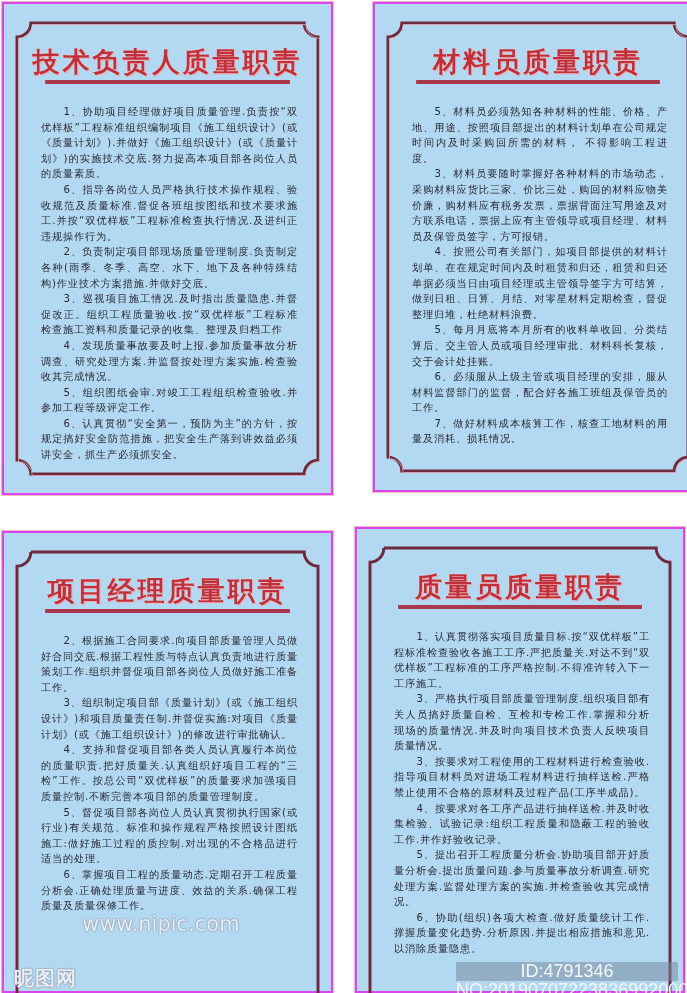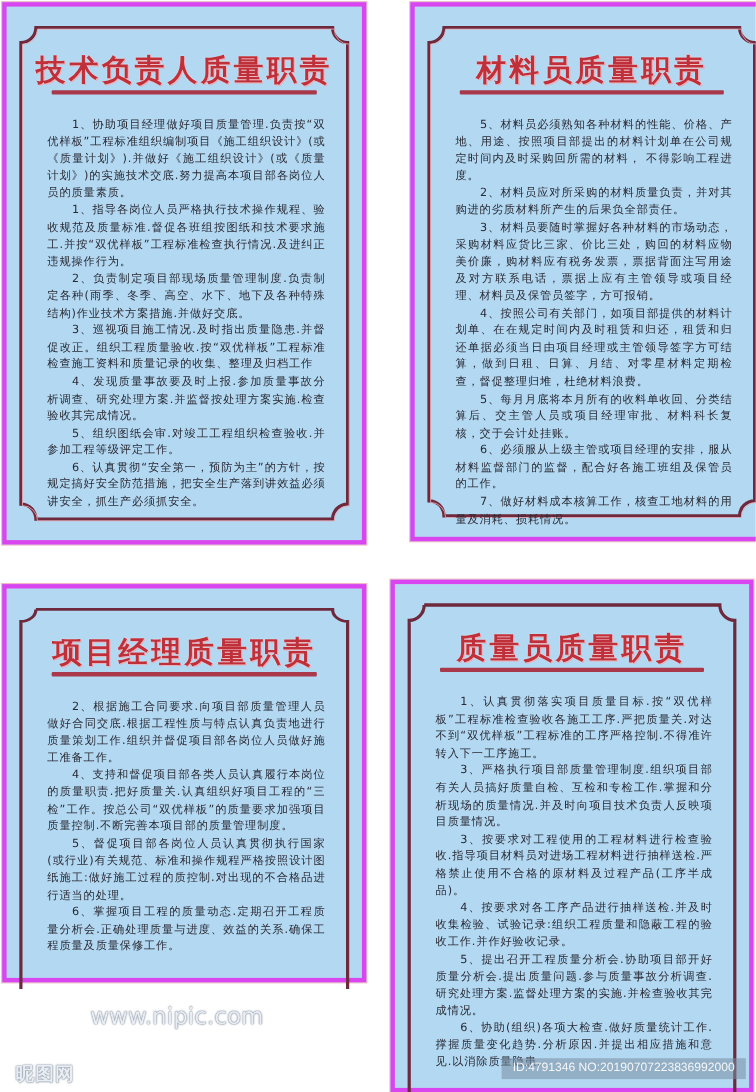--- a/index.html
+++ b/index.html
@@ -1,89 +1,89 @@
 <!DOCTYPE html>
 <html><head>
 <meta charset="utf-8">
 <style>
   html, body { margin: 0; padding: 0; background: #ffffff; }
   body { width: 687px; height: 993px; position: relative; overflow: hidden;
          font-family: "DejaVu Sans", "Liberation Sans", sans-serif; }
-  .board { position: absolute; background: #b3d9f2; border: 4px solid #d946ef;
+  .board { position: absolute; background: #b3d9f2; border: 2px solid #d946ef;
            box-shadow: 0 0 0 1px #f2b8c2; box-sizing: border-box; }
   .inner { position: absolute; left: 13px; right: 13px; top: 19px; bottom: 19px; }
   .inner svg.frame { position: absolute; left: 0; top: 0; width: 100%; height: 100%; overflow: visible; }
   .title { position: absolute; left: 0; right: 0; top: 21px; text-align: center;
            color: #c0303a; font-weight: bold; font-size: 27px; letter-spacing: 3px;
            text-shadow: 0 0 1px #ffffff, 1px 1px 0 #e9a6b0; }
   .title-bar { position: absolute; left: 28px; right: 28px; top: 57px; height: 4px;
                background: #a8384a; border-radius: 1px; }
   .body-text { position: absolute; left: 24px; right: 20px; top: 81px;
                color: #2a2a34; font-size: 10.2px; line-height: 15.6px; letter-spacing: 0.8px; }
   .body-text p { margin: 0; text-indent: 2.2em; text-align: justify; }
-  .wm-logo { position: absolute; left: 14px; top: 965px; font-size: 17px; font-weight: bold;
+  .wm-logo { position: absolute; left: 14px; top: 965px; font-size: 20px; font-weight: bold;
              color: #e8eef4; text-shadow: 0 0 2px #8a97a6, 0 0 1px #556; letter-spacing: 1px; }
   .wm-url { position: absolute; left: 82px; top: 912px; font-size: 21px; color: #e8eef4;
             text-shadow: 0 0 2px #8a97a6, 0 0 1px #556; }
   .wm-id { position: absolute; left: 456px; top: 962px; width: 222px; height: 19px;
-           background: rgba(120,140,160,0.55); color: #f4f6f8; font-size: 11px;
+           background: rgba(120,140,160,0.55); color: #f4f6f8; font-size: 18px;
            line-height: 19px; text-align: center; font-family: "Liberation Sans", sans-serif; }
 </style>
 </head>
 <body>
 
 <div class="board" style="left:2px; top:2px; width:331px; height:493px;">
   <div class="inner">
     <svg class="frame" viewBox="0 0 305 455" preserveAspectRatio="none">
       <path d="M14,0 H291 A14,14 0 0 0 305,14 V441 A14,14 0 0 0 291,455 H14 A14,14 0 0 0 0,441 V14 A14,14 0 0 0 14,0 Z" fill="none" stroke="#6e2a3c" stroke-width="3"></path>
       <path d="M14,0 H291 A14,14 0 0 0 305,14 V441 A14,14 0 0 0 291,455 H14 A14,14 0 0 0 0,441 V14 A14,14 0 0 0 14,0 Z" fill="none" stroke="#e7a9b4" stroke-width="0.8" transform="translate(1.5,1.5)"></path>
     </svg>
     <div class="title">技术负责人质量职责</div>
     <div class="title-bar"></div>
     <div class="body-text">
       <p>1、协助项目经理做好项目质量管理.负责按“双优样板”工程标准组织编制项目《施工组织设计》(或《质量计划》).并做好《施工组织设计》(或《质量计划》)的实施技术交底.努力提高本项目部各岗位人员的质量素质。</p>
-      <p>1、指导各岗位人员严格执行技术操作规程、验收规范及质量标准.督促各班组按图纸和技术要求施工.并按“双优样板”工程标准检查执行情况.及进纠正违规操作行为。</p>
+      <p>6、指导各岗位人员严格执行技术操作规程、验收规范及质量标准.督促各班组按图纸和技术要求施工.并按“双优样板”工程标准检查执行情况.及进纠正违规操作行为。</p>
       <p>2、负责制定项目部现场质量管理制度.负责制定各种(雨季、冬季、高空、水下、地下及各种特殊结构)作业技术方案措施.并做好交底。</p>
       <p>3、巡视项目施工情况.及时指出质量隐患.并督促改正。组织工程质量验收.按“双优样板”工程标准检查施工资料和质量记录的收集、整理及归档工作</p>
       <p>4、发现质量事故要及时上报.参加质量事故分析调查、研究处理方案.并监督按处理方案实施.检查验收其完成情况。</p>
       <p>5、组织图纸会审.对竣工工程组织检查验收.并参加工程等级评定工作。</p>
       <p>6、认真贯彻“安全第一，预防为主”的方针，按规定搞好安全防范措施，把安全生产落到讲效益必须讲安全，抓生产必须抓安全。</p>
     </div>
   </div>
 </div>
 
 <div class="board" style="left:373px; top:2px; width:330px; height:490px;">
   <div class="inner">
     <svg class="frame" viewBox="0 0 304 452" preserveAspectRatio="none">
       <path d="M14,0 H290 A14,14 0 0 0 304,14 V438 A14,14 0 0 0 290,452 H14 A14,14 0 0 0 0,438 V14 A14,14 0 0 0 14,0 Z" fill="none" stroke="#6e2a3c" stroke-width="3"></path>
       <path d="M14,0 H290 A14,14 0 0 0 304,14 V438 A14,14 0 0 0 290,452 H14 A14,14 0 0 0 0,438 V14 A14,14 0 0 0 14,0 Z" fill="none" stroke="#e7a9b4" stroke-width="0.8" transform="translate(1.5,1.5)"></path>
     </svg>
     <div class="title">材料员质量职责</div>
     <div class="title-bar"></div>
     <div class="body-text">
       <p>5、材料员必须熟知各种材料的性能、价格、产地、用途、按照项目部提出的材料计划单在公司规定时间内及时采购回所需的材料， 不得影响工程进度。</p>
-      <p>2、材料员应对所采购的材料质量负责，并对其购进的劣质材料所产生的后果负全部责任。</p>
       <p>3、材料员要随时掌握好各种材料的市场动态，采购材料应货比三家、价比三处，购回的材料应物美价廉，购材料应有税务发票，票据背面注写用途及对方联系电话，票据上应有主管领导或项目经理、材料员及保管员签字，方可报销。</p>
       <p>4、按照公司有关部门，如项目部提供的材料计划单、在在规定时间内及时租赁和归还，租赁和归还单据必须当日由项目经理或主管领导签字方可结算，做到日租、日算、月结、对零星材料定期检查，督促整理归堆，杜绝材料浪费。</p>
       <p>5、每月月底将本月所有的收料单收回、分类结算后、交主管人员或项目经理审批、材料科长复核，交于会计处挂账。</p>
       <p>6、必须服从上级主管或项目经理的安排，服从材料监督部门的监督，配合好各施工班组及保管员的工作。</p>
       <p>7、做好材料成本核算工作，核查工地材料的用量及消耗、损耗情况。</p>
     </div>
   </div>
 </div>
 
-<div class="board" style="left:2px; top:531px; width:331px; height:362px;padding-left:12px;">
+<div class="board" style="left:2px; top:531px; width:331px; height:462px;padding-left:12px;">
   <div class="inner" style="bottom:-10px;">
     <svg class="frame" viewBox="0 0 305 443" preserveAspectRatio="none">
       <path d="M14,0 H291 A14,14 0 0 0 305,14 V443 M0,443 V14 A14,14 0 0 0 14,0" fill="none" stroke="#6e2a3c" stroke-width="3"></path>
     </svg>
     <div class="title">项目经理质量职责</div>
     <div class="title-bar"></div>
     <div class="body-text">
       <p>2、根据施工合同要求.向项目部质量管理人员做好合同交底.根据工程性质与特点认真负责地进行质量策划工作.组织并督促项目部各岗位人员做好施工准备工作。</p>
+      <p>3、组织制定项目部《质量计划》(或《施工组织设计》)和项目质量责任制.并督促实施:对项目《质量计划》(或《施工组织设计》)的修改进行审批确认。</p>
       <p>4、支持和督促项目部各类人员认真履行本岗位的质量职责.把好质量关.认真组织好项目工程的“三检”工作。按总公司“双优样板”的质量要求加强项目质量控制.不断完善本项目部的质量管理制度。</p>
       <p>5、督促项目部各岗位人员认真贯彻执行国家(或行业)有关规范、标准和操作规程严格按照设计图纸施工:做好施工过程的质控制.对出现的不合格品进行适当的处理。</p>
       <p>6、掌握项目工程的质量动态.定期召开工程质量分析会.正确处理质量与进度、效益的关系.确保工程质量及质量保修工作。</p>
     </div>
   </div>
 </div>
 
 <div class="board" style="left:355px; top:527px; width:330px; height:466px;">
   <div class="inner" style="bottom:-10px;">
     <svg class="frame" viewBox="0 0 304 447" preserveAspectRatio="none">

